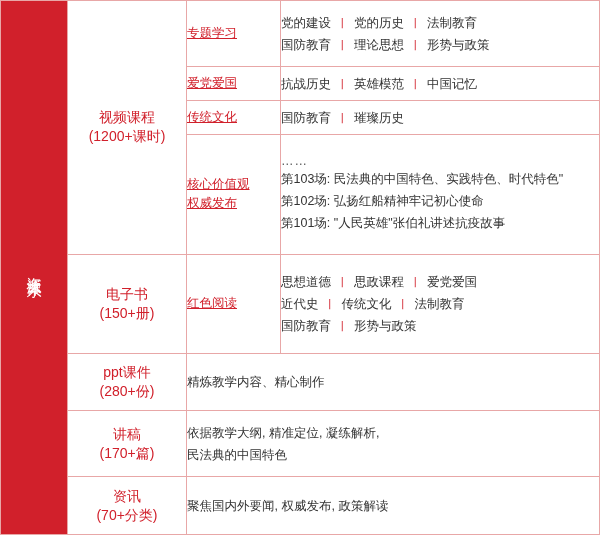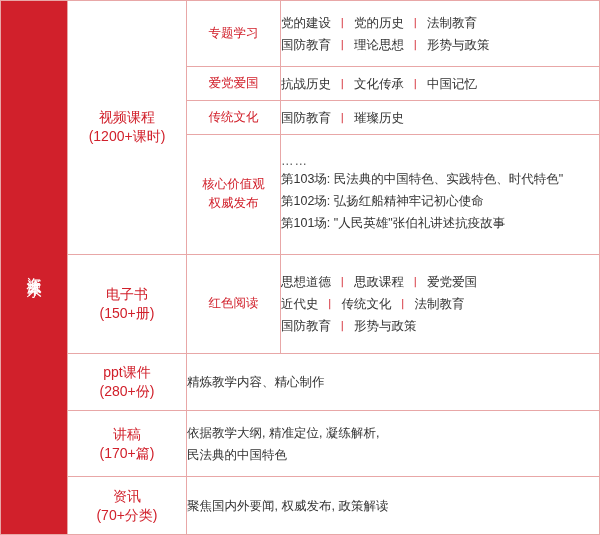--- a/index.html
+++ b/index.html
@@ -51,24 +51,25 @@
   }
   td.col2 {
     width: 118px;
     text-align: center;
     color: #d1202b;
     font-size: 14px;
     line-height: 19px;
   }
   td.col3 {
     width: 93px;
-    text-align: center;
+    text-align: left;
     color: #d1202b;
     font-size: 12.5px;
     line-height: 19px;
+    text-decoration: underline;
   }
   td.col4 {
     text-align: left;
     color: #333333;
     font-size: 12.5px;
     line-height: 22px;
     padding-left: 14px;
     padding-right: 8px;
   }
   td.wide {
@@ -126,21 +127,21 @@
           </span>
         </td>
       </tr>
 
       <tr>
         <td class="col3">
           <span>爱党爱国</span>
         </td>
         <td class="col4">
           <span class="cellline">
-            <span>抗战历史</span><span class="sep">丨</span><span>文化传承</span><span class="sep">丨</span><span>中国记忆</span>
+            <span>抗战历史</span><span class="sep">丨</span><span>英雄模范</span><span class="sep">丨</span><span>中国记忆</span>
           </span>
         </td>
       </tr>
 
       <tr>
         <td class="col3">
           <span>传统文化</span>
         </td>
         <td class="col4">
           <span class="cellline">

